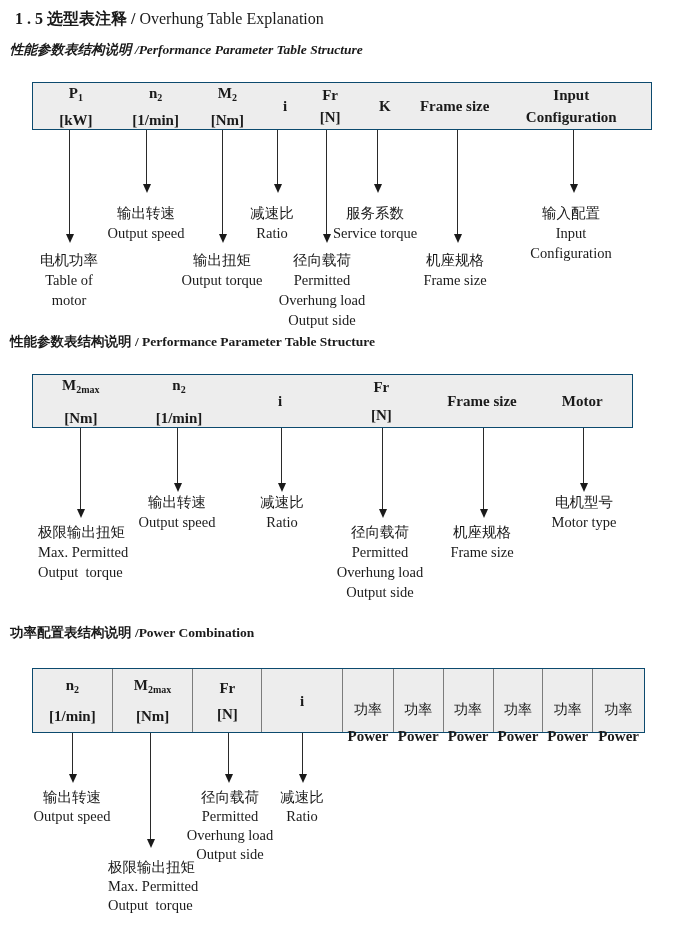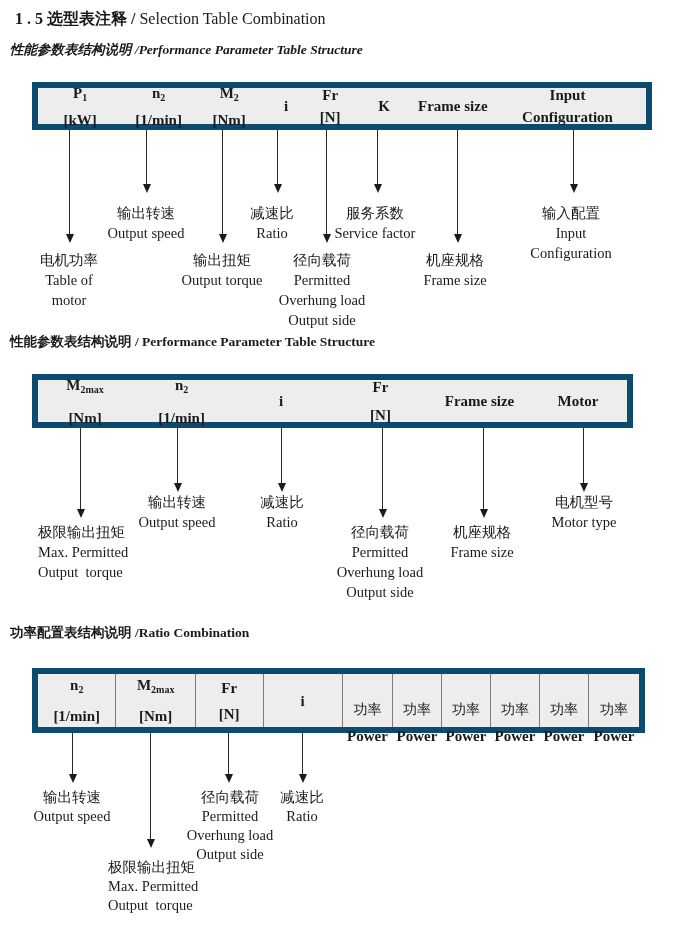--- a/index.html
+++ b/index.html
@@ -9,21 +9,21 @@
     font-family:"Liberation Serif","DejaVu Serif",serif; color:#1a1a1a;
     overflow:hidden;
   }
   .doc-title { position:absolute; left:15px; top:9px; font-size:16px; white-space:pre; }
   .doc-title .t-cn { font-weight:bold; }
   .doc-title .t-en { font-weight:normal; }
   .h2 { position:absolute; left:10px; font-weight:bold; font-size:13.5px; white-space:pre; }
 
   .tbl {
     position:absolute; display:flex; flex-direction:row; align-items:stretch;
-    background:#ededed; border:6px solid #0c4a6e;
+    background:#ededed; border:1px solid #0c4a6e;
   }
   .cell {
     display:flex; flex-direction:column; align-items:center; justify-content:center;
     font-weight:bold; font-size:15px; text-align:center;
   }
   .cell .l1, .cell .l2 { line-height:18px; white-space:pre; }
   .cell .sub { font-size:10px; vertical-align:-3px; letter-spacing:0; }
   .tbl1 .cell { gap:4px; }
   .tbl2 .cell { gap:10px; }
   .tbl3 .cell { gap:8px; border-right:1px solid #7c7c7c; }
@@ -43,21 +43,21 @@
   }
   .callout div { white-space:pre; }
   .callout.left { transform:none; text-align:left; }
   .callout.tight { line-height:19px; }
 </style>
 </head>
 <body>
 
 <div class="page">
 
-  <div class="doc-title"><span class="t-cn">1 . 5 选型表注释 / </span><span class="t-en">Selection Table Combination</span></div>
+  <div class="doc-title"><span class="t-cn">1 . 5 选型表注释 / </span><span class="t-en">Overhung Table Explanation</span></div>
 
   <div class="h2" style="top:41px;font-style:italic;">性能参数表结构说明 /Performance Parameter Table Structure</div>
 
   <div class="tbl tbl1" style="left:32px; top:82px; width:620px; height:48px;">
     <div class="cell" style="width:86px;">
       <div class="l1"><span>P</span><span class="sub">1</span></div>
       <div class="l2">[kW]</div>
     </div>
     <div class="cell" style="width:74px;">
       <div class="l1"><span>n</span><span class="sub">2</span></div>
@@ -98,21 +98,21 @@
   <div class="callout" style="left:146px; top:203px;">
       <div>输出转速</div>
       <div>Output speed</div>
     </div>
   <div class="callout" style="left:272px; top:203px;">
       <div>减速比</div>
       <div>Ratio</div>
     </div>
   <div class="callout" style="left:375px; top:203px;">
       <div>服务系数</div>
-      <div>Service factor</div>
+      <div>Service torque</div>
     </div>
   <div class="callout" style="left:571px; top:203px;">
       <div>输入配置</div>
       <div>Input</div>
       <div>Configuration</div>
     </div>
   <div class="callout" style="left:69px;  top:250px;">
       <div>电机功率</div>
       <div>Table of</div>
       <div>motor</div>
@@ -186,21 +186,21 @@
       <div>径向载荷</div>
       <div>Permitted</div>
       <div>Overhung load</div>
       <div>Output side</div>
     </div>
   <div class="callout" style="left:482px; top:522px;">
       <div>机座规格</div>
       <div>Frame size</div>
     </div>
 
-  <div class="h2" style="top:624px;">功率配置表结构说明 /Ratio Combination</div>
+  <div class="h2" style="top:624px;">功率配置表结构说明 /Power Combination</div>
 
   <div class="tbl tbl3" style="left:32px; top:668px; width:613px; height:65px;">
     <div class="cell" style="width:80px;">
       <div class="l1"><span>n</span><span class="sub">2</span></div>
       <div class="l2">[1/min]</div>
     </div>
     <div class="cell" style="width:81px;">
       <div class="l1"><span>M</span><span class="sub">2max</span></div>
       <div class="l2">[Nm]</div>
     </div>

